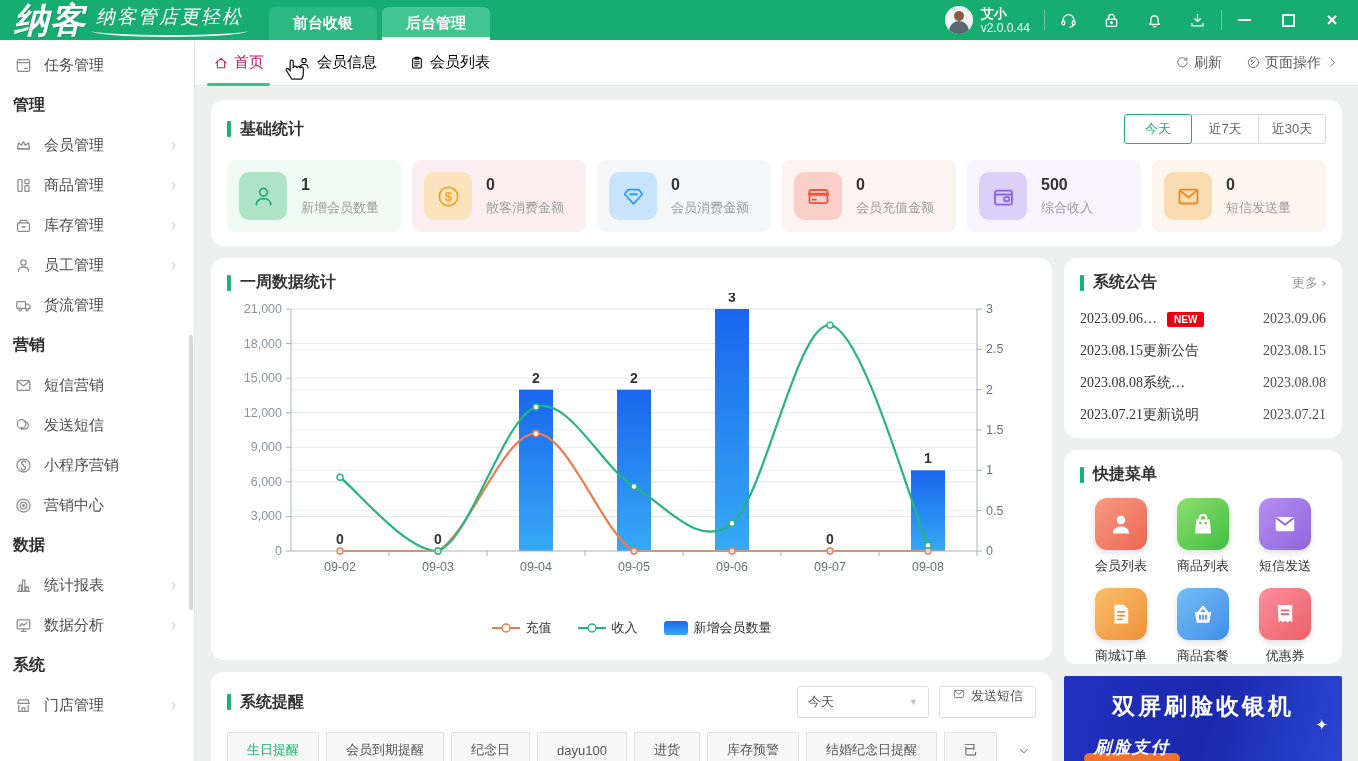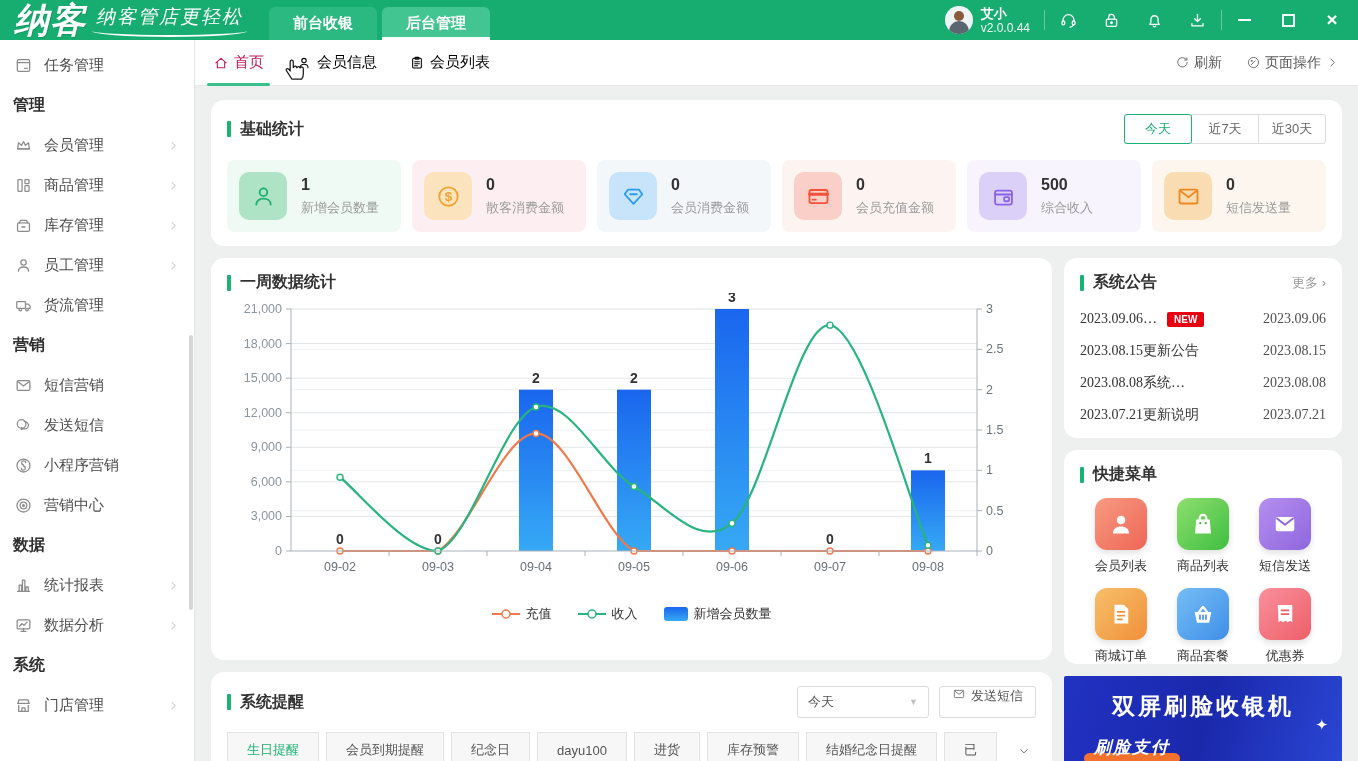--- a/index.html
+++ b/index.html
@@ -70,21 +70,21 @@
   .card-icon svg{width:27px;height:27px}
   .card-val{font-size:16px;font-weight:bold;color:#333}
   .card-label{font-size:13px;color:#9b9b9b;margin-top:5px}
 
   .row2{display:flex;gap:12px;margin-top:12px}
   .leftcol{width:841px;display:flex;flex-direction:column;gap:12px;flex-shrink:0}
   .rightcol{flex:1;display:flex;flex-direction:column;gap:12px;min-width:0}
 
   
   .chart-panel{height:402px}
-  .legend{display:flex;justify-content:center;align-items:center;gap:26px;font-size:13px;color:#333;margin-top:2px}
+  .legend{display:flex;justify-content:center;align-items:center;gap:26px;font-size:13px;color:#333;margin-top:16px}
   .lg{display:flex;align-items:center;gap:6px;cursor:pointer}
   .lg-bar{width:24px;height:14px;border-radius:3px;background:linear-gradient(#1a66ee,#36a9f5)}
 
   
   .ann-panel{height:180px}
   .ann-more{margin-left:auto;color:#999;font-size:13px;cursor:pointer}
   .ann-rows{margin-top:10px}
   .ann-row{display:flex;align-items:center;height:32px;font-family:"Liberation Serif","DejaVu Serif",serif;font-size:14px;color:#333;cursor:pointer}
   .ann-title{white-space:nowrap;overflow:hidden;max-width:150px}
   .new-badge{background:#e60012;color:#fff;font-size:10px;font-weight:bold;padding:2px 7px;border-radius:2px;margin-left:10px;font-family:"Liberation Sans",sans-serif}

